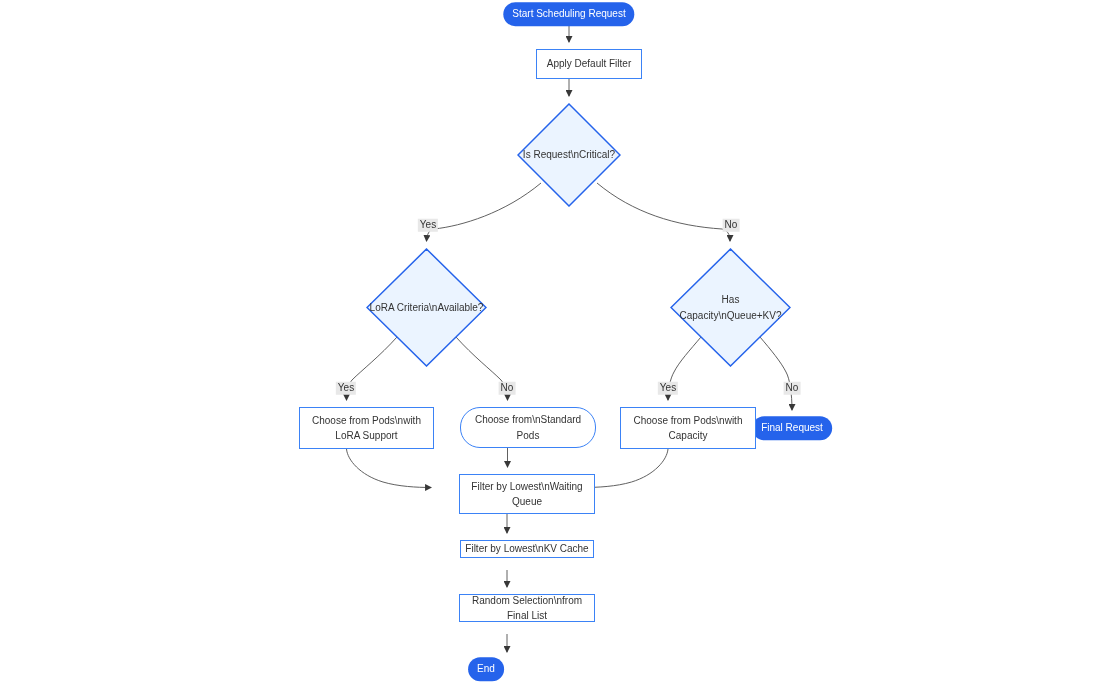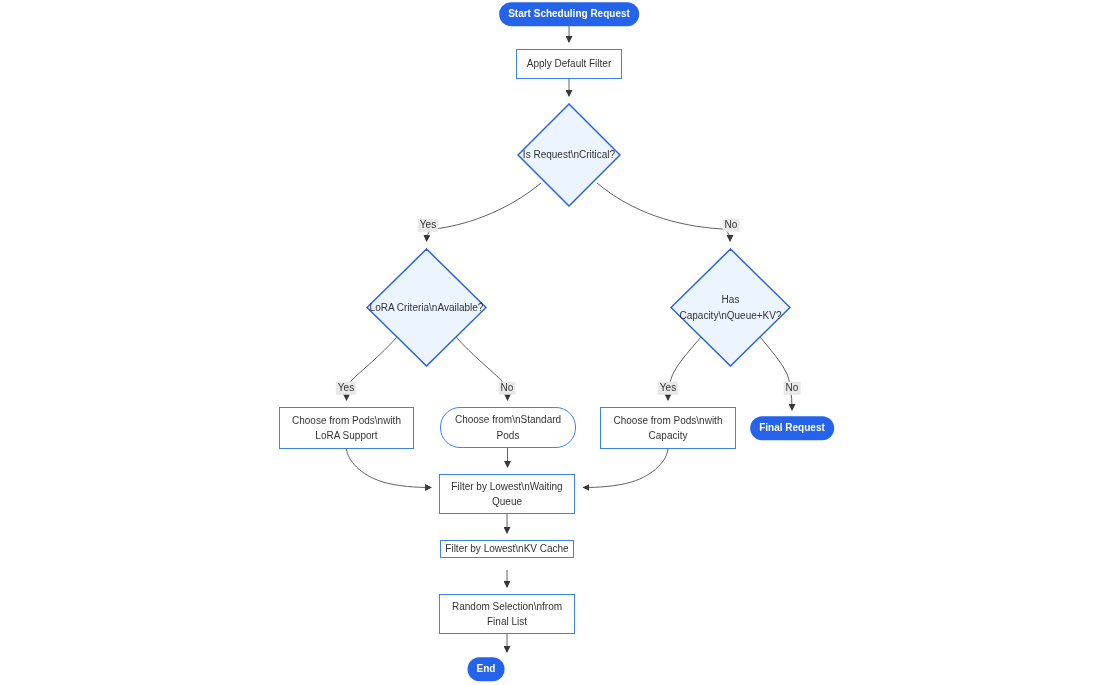--- a/index.html
+++ b/index.html
@@ -3,22 +3,22 @@
 <meta charset="utf-8">
 <style>
   * { margin:0; padding:0; box-sizing:border-box; }
   html,body { background:#ffffff; }
   body { font-family:"Liberation Sans","DejaVu Sans",sans-serif; }
   .canvas { position:relative; width:1103px; height:685px; background:#ffffff; overflow:hidden; }
   .edges { position:absolute; left:0; top:0; z-index:0; }
   .node { position:absolute; z-index:1; display:flex; align-items:center; justify-content:center;
           text-align:center; color:#333333; font-size:10px; line-height:1.55; }
   .label { white-space:pre-line; }
-  .process { background:#ffffff; border:1.6px solid #3b82f6; }
-  .pill { background:#2563eb; color:#ffffff; font-weight:bold; border-radius:20px;
+  .process { background:#ffffff; border:1.6px solid #3b82f6;margin-left:20px; }
+  .pill { background:#2563eb; color:#ffffff; font-weight:normal; border-radius:20px;
           padding:4px 9px; transform:translate(-50%,-50%); white-space:nowrap; font-size:10px; }
   .decision { background:transparent; }
   .decision > svg { position:absolute; left:0; top:0; width:100%; height:100%; }
   .decision .label { position:absolute; inset:0; display:flex; align-items:center; justify-content:center; z-index:1;text-align:center; }
   .edge-label { position:absolute; z-index:2; transform:translate(-50%,-50%); background:#e8e8e8;
                 color:#333333; font-size:10px; line-height:1.25; padding:0 2px; }
 </style>
 </head>
 <body>
 
@@ -81,21 +81,21 @@
 
   <div class="node process" style="left:439px; top:474px; width:136px; height:40px;">
     <span class="label">Filter by Lowest\nWaiting
 Queue</span>
   </div>
 
   <div class="node process" style="left:440px; top:540px; width:134px; height:18px;">
     <span class="label">Filter by Lowest\nKV Cache</span>
   </div>
 
-  <div class="node process" style="left:439px; top:594px; width:136px; height:40px;">
+  <div class="node process" style="left:439px; top:594px; width:136px; height:28px;">
     <span class="label">Random Selection\nfrom
 Final List</span>
   </div>
 
   <div class="node decision" style="left:517px; top:103px; width:104px; height:104px;">
     <svg viewBox="0 0 104 104">
       <polygon points="52,1 103,52 52,103 1,52" fill="#ebf4ff" stroke="#2563eb" stroke-width="1.5"></polygon>
     </svg>
     <span class="label">Is Request\nCritical?</span>
   </div>

